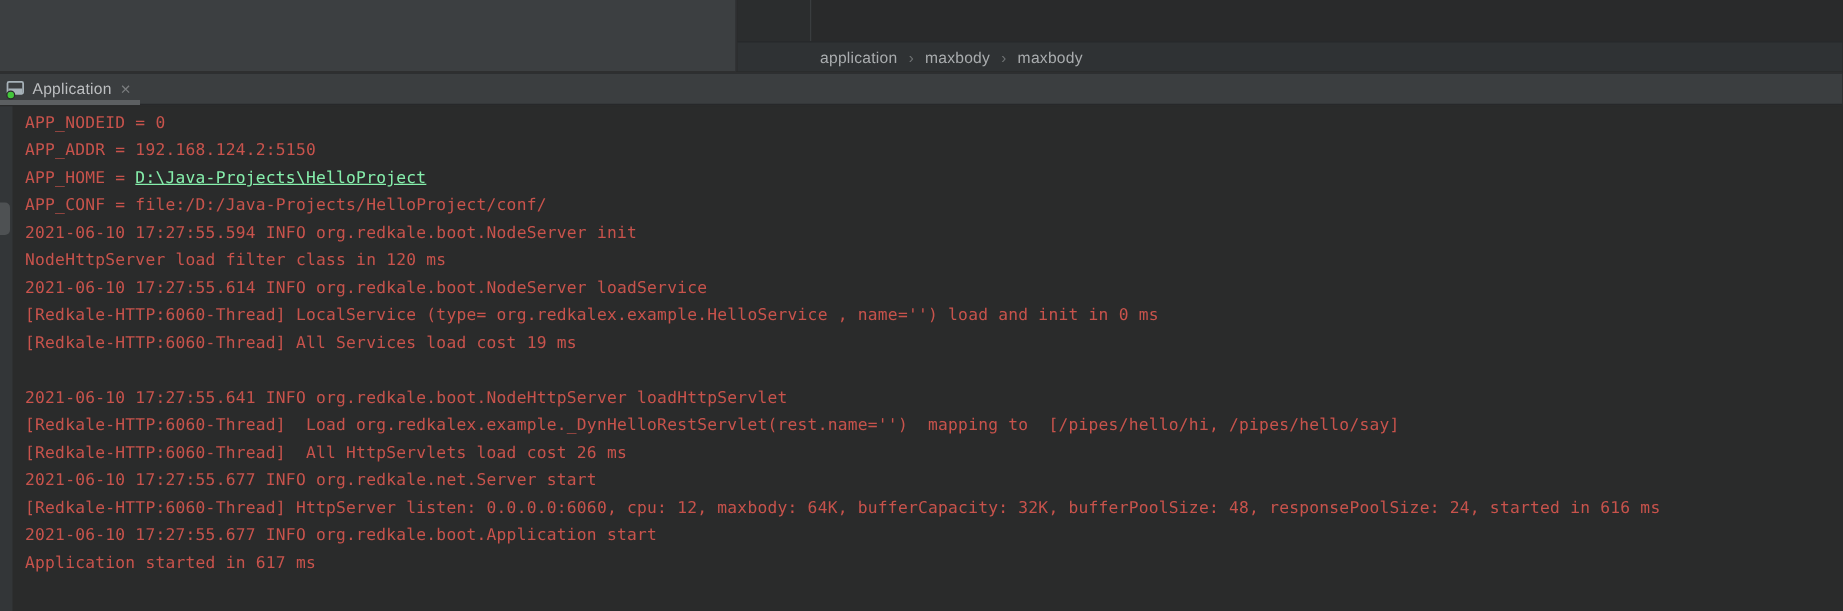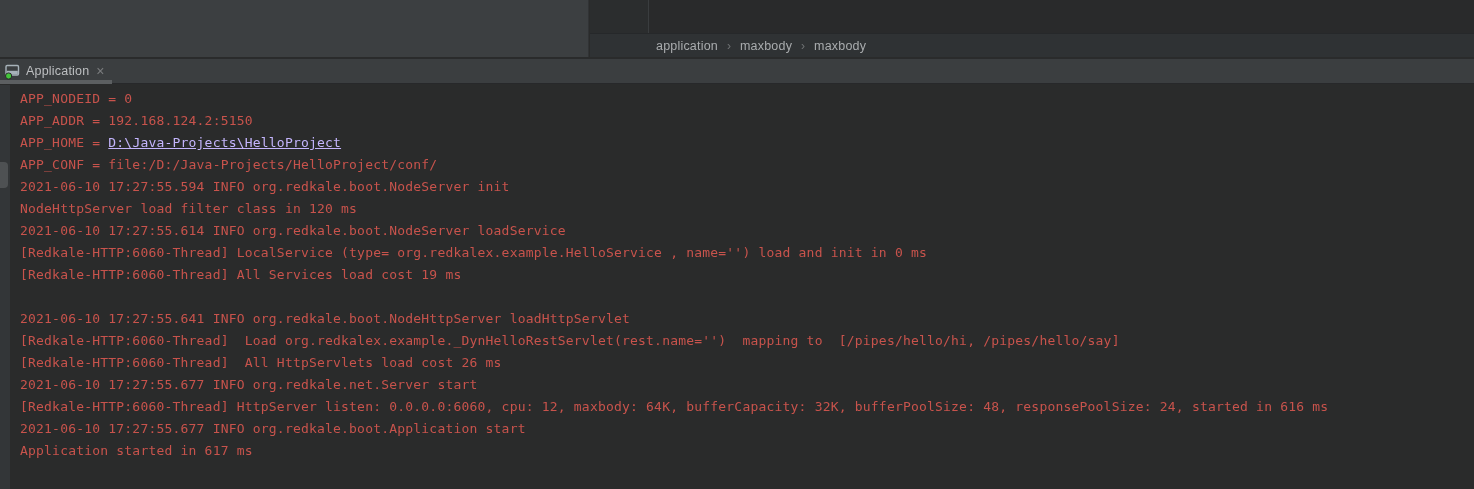--- a/index.html
+++ b/index.html
@@ -68,21 +68,21 @@
     position: absolute; left: 0; top: 77px; width: 8px; height: 26px;
     background: #4E5153; border-radius: 0 4px 4px 0;
   }
   .console-output {
     position: absolute; left: 20px; top: 3px; right: 0;
     font-family: "DejaVu Sans Mono", "Liberation Mono", monospace;
     font-size: 13px; line-height: 22px; letter-spacing: 0.2px;
     white-space: pre;
   }
   .console-line { height: 22px; color: #C8534C; }
-  .console-link { color: #c4b5fd; text-decoration: underline; cursor: pointer; }
+  .console-link { color: #86efac; text-decoration: underline; cursor: pointer; }
 </style>
 </head>
 <body>
 
 <div class="screen">
 
   <div class="top-left-panel"></div>
   <div class="top-mid-strip"></div>
   <div class="top-right-strip"></div>
 

